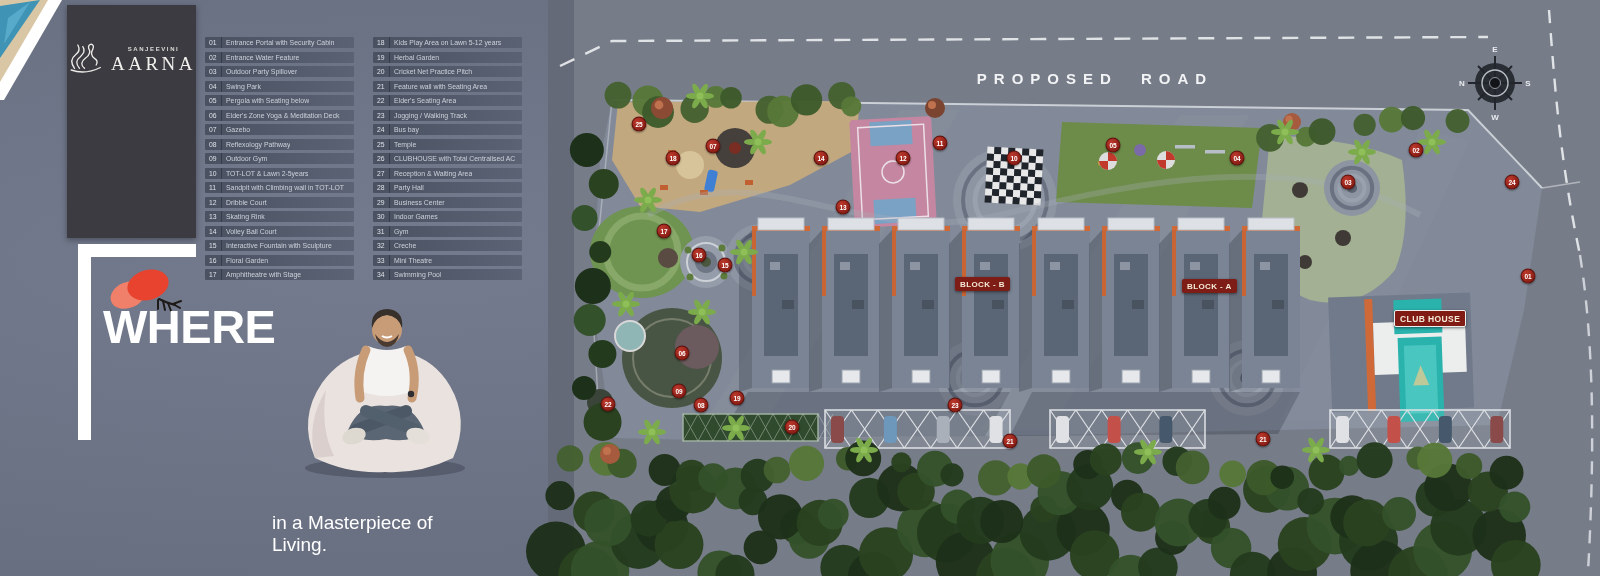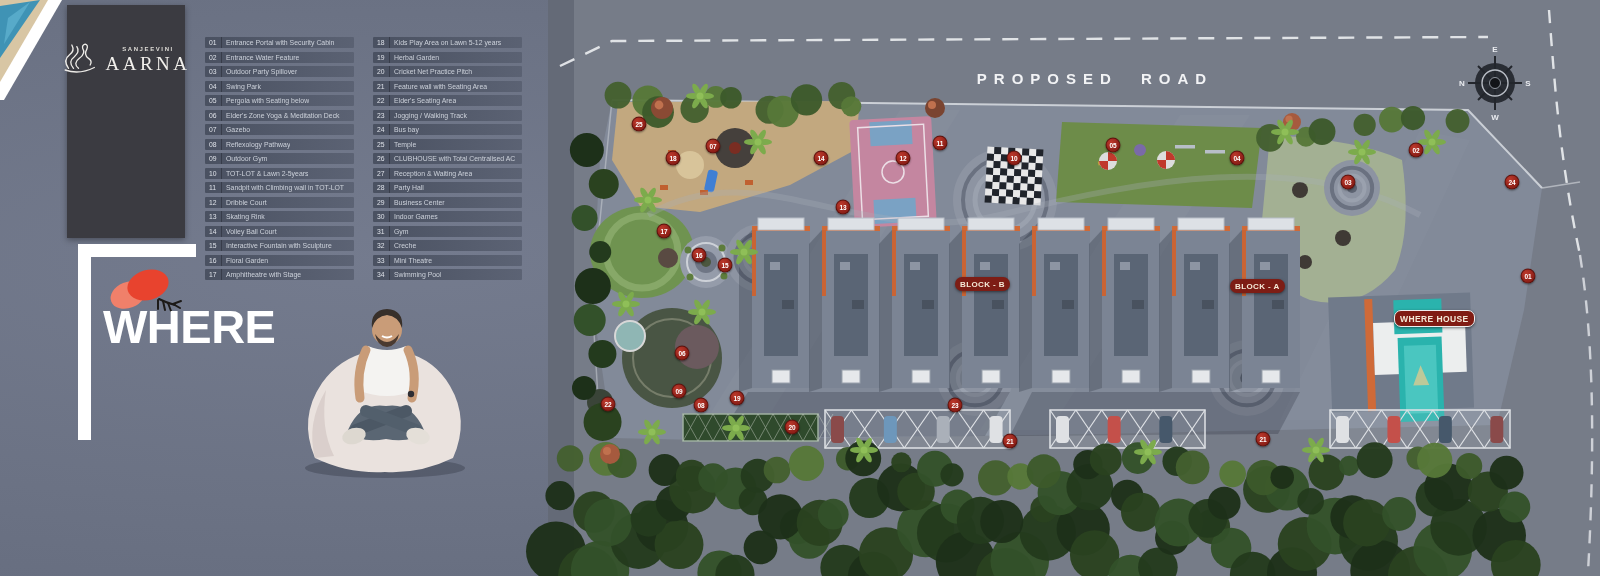--- a/index.html
+++ b/index.html
@@ -1,21 +1,21 @@
 <!DOCTYPE html>
 <html><head>
 <meta charset="utf-8">
 <style>
   html,body{margin:0;padding:0;background:#444;}
   #canvas{position:relative;width:1600px;height:576px;overflow:hidden;
     background:radial-gradient(ellipse at 25% 45%, #747b8e 0%, #6b7284 55%, #636a7c 100%);
     font-family:"Liberation Sans", sans-serif;}
   .abs{position:absolute;}
   
-  #brand-panel{left:67px;top:5px;width:118px;height:233px;background:#3b3b41;
+  #brand-panel{left:67px;top:5px;width:129px;height:233px;background:#3b3b41;
     box-shadow:0 2px 6px rgba(0,0,0,.35);display:flex;justify-content:center;}
   .brand-row{display:flex;align-items:center;margin-top:32px;height:46px;}
   .brand-text{display:flex;flex-direction:column;align-items:center;margin-left:4px;}
   .brand-small{font-size:6px;letter-spacing:1.6px;color:#dddbd6;font-weight:bold;}
   .brand-large{font-family:"Liberation Serif", serif;font-size:19px;letter-spacing:3.5px;color:#f2f0ec;margin-top:1px;}
   
   .legend-col{top:37px;width:149px;}
   #legend-col-1{left:205px;} #legend-col-2{left:373px;}
   .legend-row{display:flex;align-items:center;height:11px;margin-bottom:3.5px;
     background:linear-gradient(90deg, rgba(72,79,95,.95), rgba(86,93,110,.8));
@@ -26,21 +26,21 @@
   
   .bracket{background:#fff;}
   
   #headline{left:103px;top:302px;color:#fff;text-align:right;}
   .hline{font-size:47px;font-weight:bold;line-height:50px;letter-spacing:-.5px;}
   #subtitle{left:272px;top:512px;width:190px;color:#fff;font-size:19px;}
   
   #plan-svg{left:0;top:0;}
   
   .badge{position:absolute;background:#7d1d15;color:#f5ead8;font-weight:bold;font-size:8px;
-    letter-spacing:.4px;padding:2.5px 5px;border-radius:7px;box-shadow:0 1px 3px rgba(0,0,0,.5);
+    letter-spacing:.4px;padding:2.5px 5px;border-radius:2px;box-shadow:0 1px 3px rgba(0,0,0,.5);
     white-space:nowrap;z-index:5;}
   .badge.bordered{border:1.5px solid #efefef;font-size:8.5px;background:#801c13;}
   
   .marker{position:absolute;width:13px;height:13px;border-radius:50%;
     background:radial-gradient(circle at 35% 30%, #bd392c, #8c1f17 70%);
     border:1px solid rgba(70,12,8,.7);color:#fff;font-size:6.5px;font-weight:bold;
     display:flex;align-items:center;justify-content:center;transform:translate(-50%,-50%);
     box-shadow:0 1px 2px rgba(0,0,0,.45);z-index:6;}
 </style>
 </head>
@@ -853,20 +853,21 @@
         <path d="M65 40 L68 48"></path>
         <path d="M55 37 L55 46"></path>
       <path d="M70 41 L78 38" fill="none"></path>
         <path d="M70 41 L77 45" fill="none"></path>
     </g>
   </svg>
 
   <div id="headline" class="abs">
       <div class="hline">WHERE</div>
     </div>
+  <div id="subtitle" class="abs">in a Masterpiece of Living.</div>
 
   <svg class="abs" style="left:290px;top:278px" width="190" height="202" viewBox="0 0 190 202">
     <ellipse cx="95" cy="190" rx="80" ry="10" fill="rgba(20,25,35,.25)"></ellipse>
     <path d="M25 180 Q8 140 32 105 Q50 80 78 74 L115 74 Q145 82 160 108 Q180 142 163 180 Q130 196 95 194 Q58 196 25 180 Z" fill="#eae2de"></path>
     <path d="M25 180 Q16 145 36 112 Q30 150 44 178 Z" fill="#d6cbc7" opacity=".8"></path>
     <circle cx="97" cy="52" r="15" fill="#c99c78"></circle>
     <path d="M82 50 Q80 32 97 31 Q114 32 112 50 Q108 38 97 37 Q86 38 82 50 Z" fill="#38302a"></path>
     <path d="M85 56 Q97 72 109 56 Q107 68 97 69 Q87 68 85 56 Z" fill="#4a3a30"></path>
     <path d="M92 58 Q97 61 102 58" stroke="#fff" stroke-width="2" fill="none"></path>
     <path d="M78 68 Q97 76 116 68 L126 112 Q97 124 68 112 Z" fill="#f4f3f1"></path>
@@ -875,22 +876,22 @@
     <circle cx="121" cy="116" r="3.2" fill="#2d2d33"></circle>
     <path d="M58 152 Q70 124 96 128 Q122 124 134 152 Q122 166 96 161 Q70 166 58 152 Z" fill="#5a6673"></path>
     <path d="M66 152 L116 133" stroke="#4c5865" stroke-width="12" stroke-linecap="round"></path>
     <path d="M126 152 L76 133" stroke="#525f6c" stroke-width="12" stroke-linecap="round"></path>
     <ellipse cx="64" cy="158" rx="12" ry="8" fill="#ddd8d0" transform="rotate(-15 64 158)"></ellipse>
     <ellipse cx="128" cy="158" rx="12" ry="8" fill="#e4dfd8" transform="rotate(15 128 158)"></ellipse>
   </svg>
 
   <div id="overlay-layer" class="abs" style="left:0;top:0;width:1600px;height:576px;pointer-events:none">
       <div class="badge" style="left: 955px; top: 277px;">BLOCK - B</div>
-      <div class="badge" style="left: 1182px; top: 279px; margin-left: 48px;">BLOCK - A</div>
-      <div class="badge bordered" style="left: 1394px; top: 310px;">WHERE HOUSE</div>
+      <div class="badge" style="left: 1182px; top: 279px;">BLOCK - A</div>
+      <div class="badge bordered" style="left: 1394px; top: 310px;">CLUB HOUSE</div>
       <div class="marker" style="left: 1528px; top: 276px;">01</div>
       <div class="marker" style="left: 1416px; top: 150px;">02</div>
       <div class="marker" style="left: 1348px; top: 182px;">03</div>
       <div class="marker" style="left: 1237px; top: 158px;">04</div>
       <div class="marker" style="left: 1113px; top: 145px;">05</div>
       <div class="marker" style="left: 682px; top: 353px;">06</div>
       <div class="marker" style="left: 713px; top: 146px;">07</div>
       <div class="marker" style="left: 701px; top: 405px;">08</div>
       <div class="marker" style="left: 679px; top: 391px;">09</div>
       <div class="marker" style="left: 1014px; top: 158px;">10</div>

